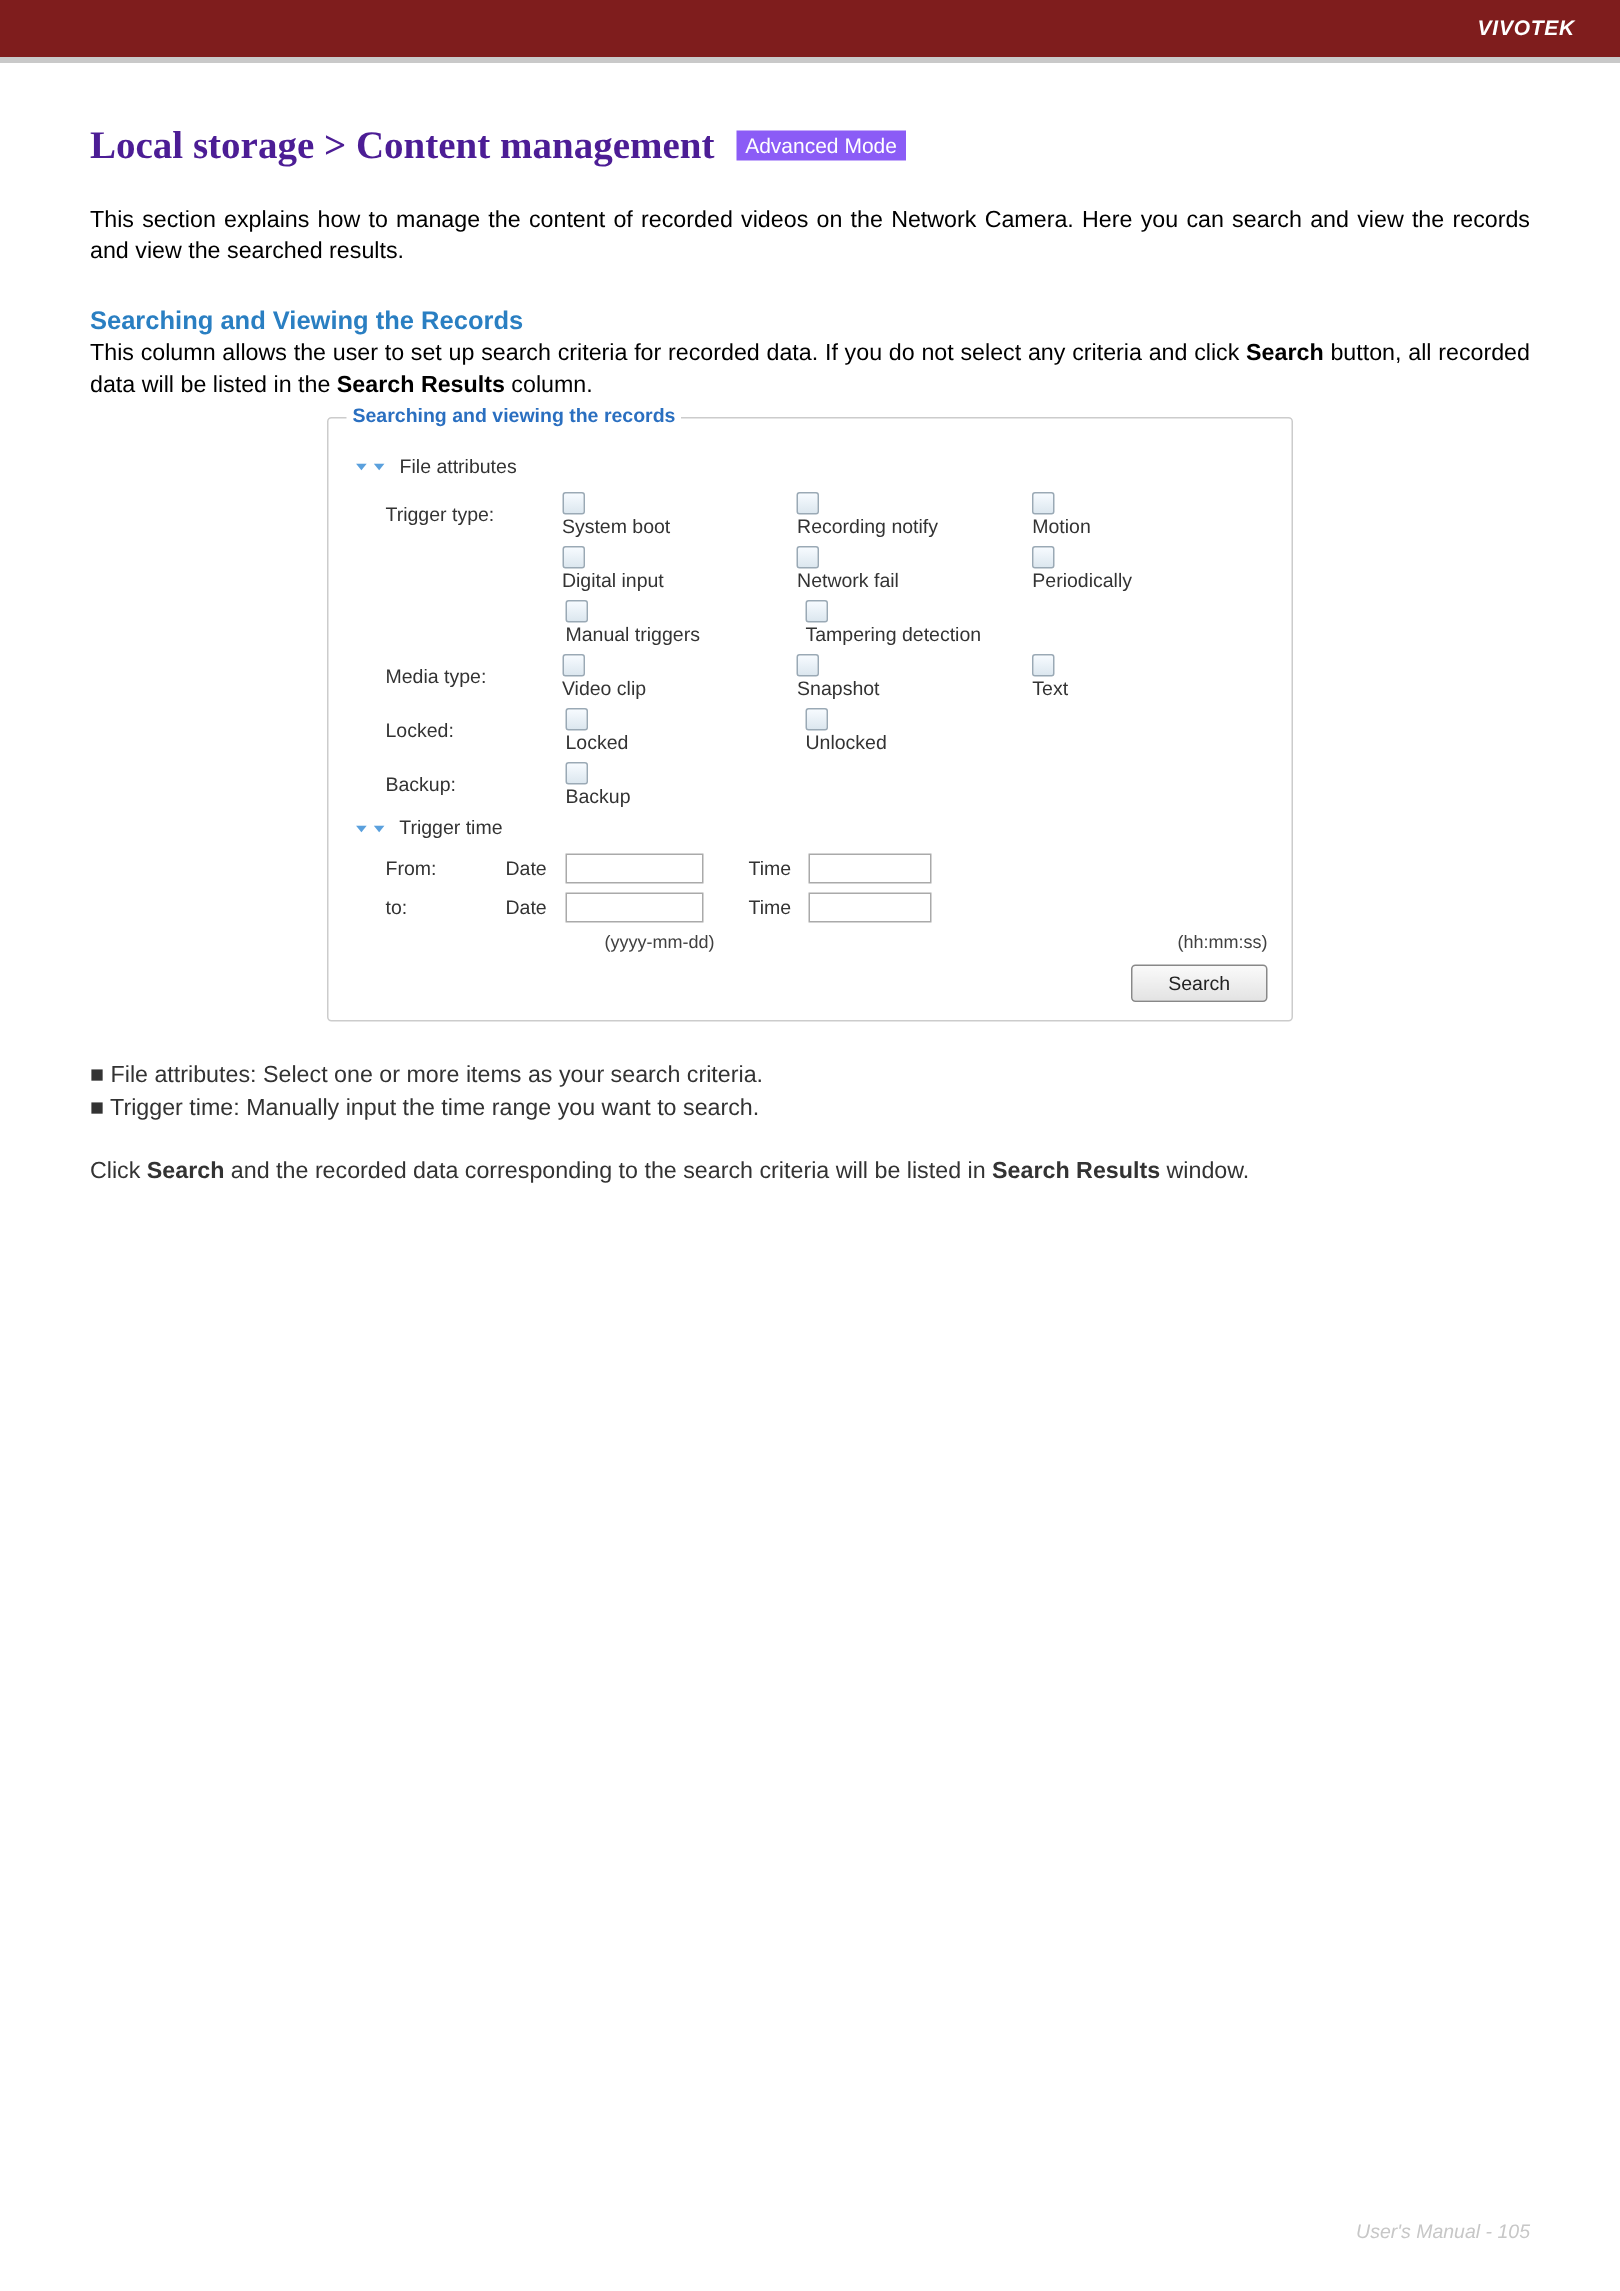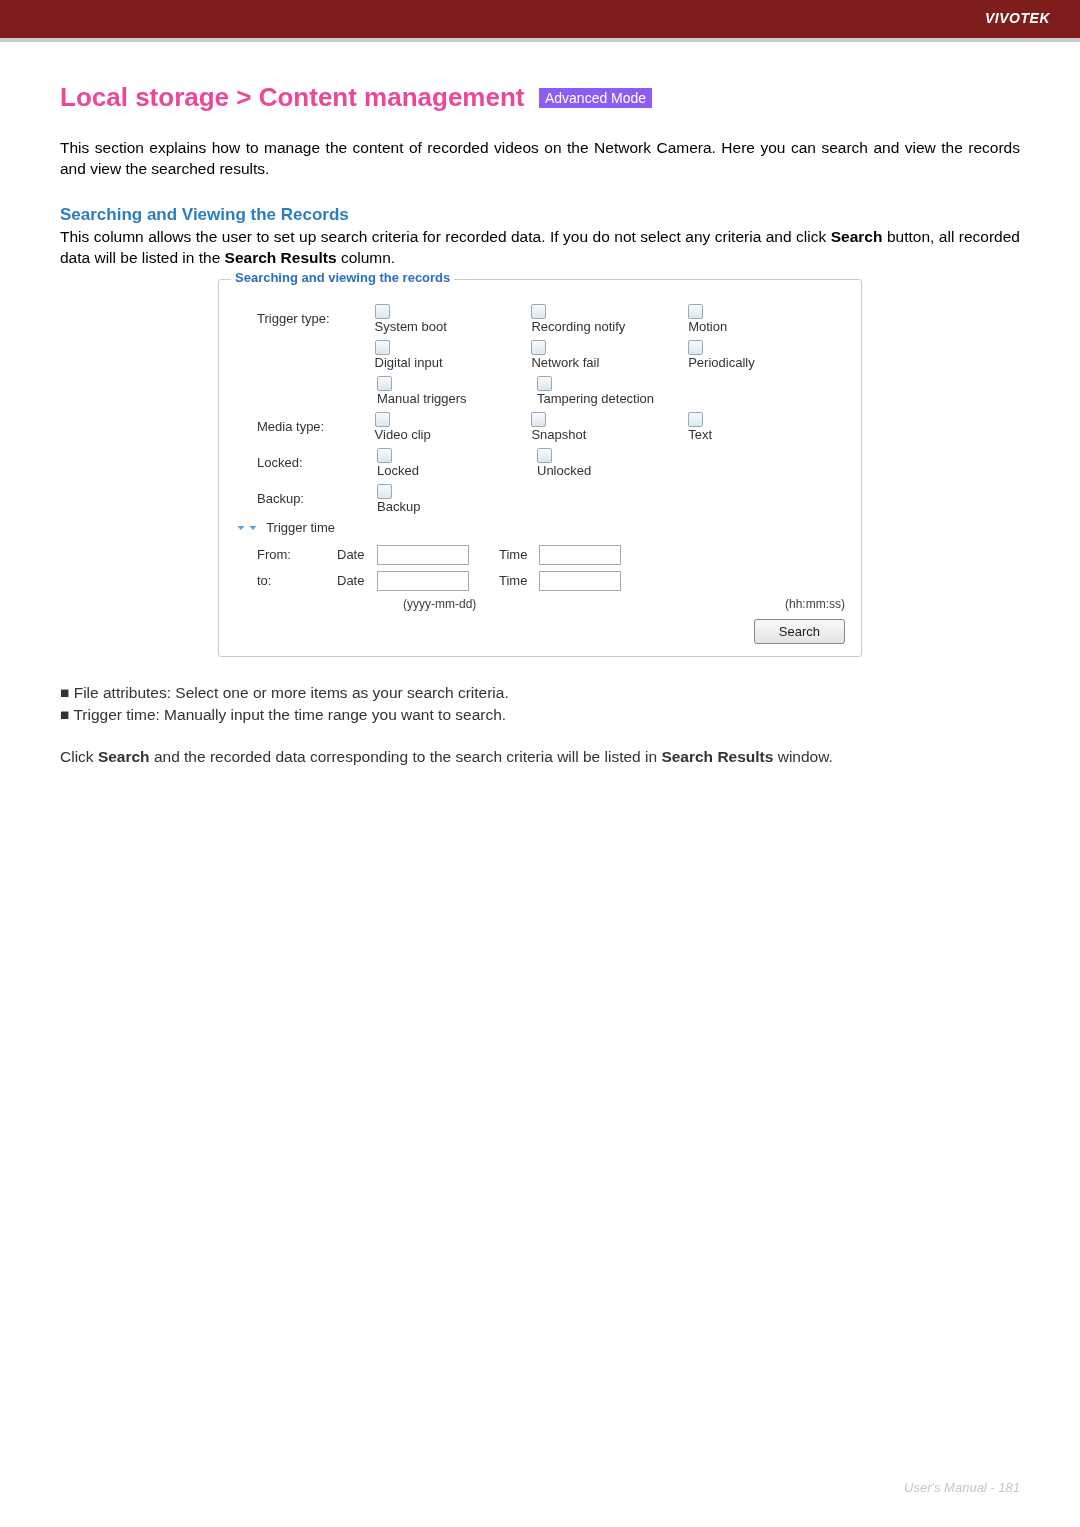--- a/index.html
+++ b/index.html
@@ -31,26 +31,27 @@
   }
 
   .content {
     padding: 40px 60px 30px 60px;
   }
 
   .title-line {
     margin-bottom: 25px;
   }
   .page-title {
-    color: #ec4899;
+    color: #4c1d95;
     font-size: 26px;
     font-weight: bold;
     display: inline-block;
     vertical-align: middle;
     margin-right: 10px;
+    font-family: Liberation Serif, serif;
   }
   .mode-badge {
     display: inline-block;
     background: #8b5cf6;
     color: #fff;
     font-size: 14px;
     padding: 2px 6px;
     vertical-align: middle;
   }
 
@@ -215,20 +216,24 @@
   <div class="intro-text">This section explains how to manage the content of recorded videos on the Network Camera. Here you can search and view the records and view the searched results.</div>
 
   <div class="sub-head">Searching and Viewing the Records</div>
   <div class="sub-text">
     <span>This column allows the user to set up search criteria for recorded data. If you do not select any criteria and click </span><b>Search</b><span> button, all recorded data will be listed in the </span><b>Search Results</b><span> column.</span>
   </div>
 
   <div class="search-panel">
     <div class="panel-legend">Searching and viewing the records</div>
 
+    <div class="section-header">
+      <span class="chev">▼▼</span>
+      <span>File attributes</span>
+    </div>
 
     <div class="row">
       <div class="label-col">Trigger type:</div>
       <div class="cell">
           <span class="checkbox"></span>
           <span>System boot</span>
         </div>
       <div class="cell">
           <span class="checkbox"></span>
           <span>Recording notify</span>
@@ -337,13 +342,13 @@
     <div>■ <span>Trigger time: Manually input the time range you want to search.</span></div>
   </div>
 
   <div class="closing">
     <span>Click </span><b>Search</b><span> and the recorded data corresponding to the search criteria will be listed in </span><b>Search Results</b><span> window.</span>
   </div>
 
   <div class="page-bg-fill"></div>
 </div>
 
-<div class="footer">User's Manual - 181</div>
+<div class="footer">User's Manual - 105</div>
 
 </body></html>

